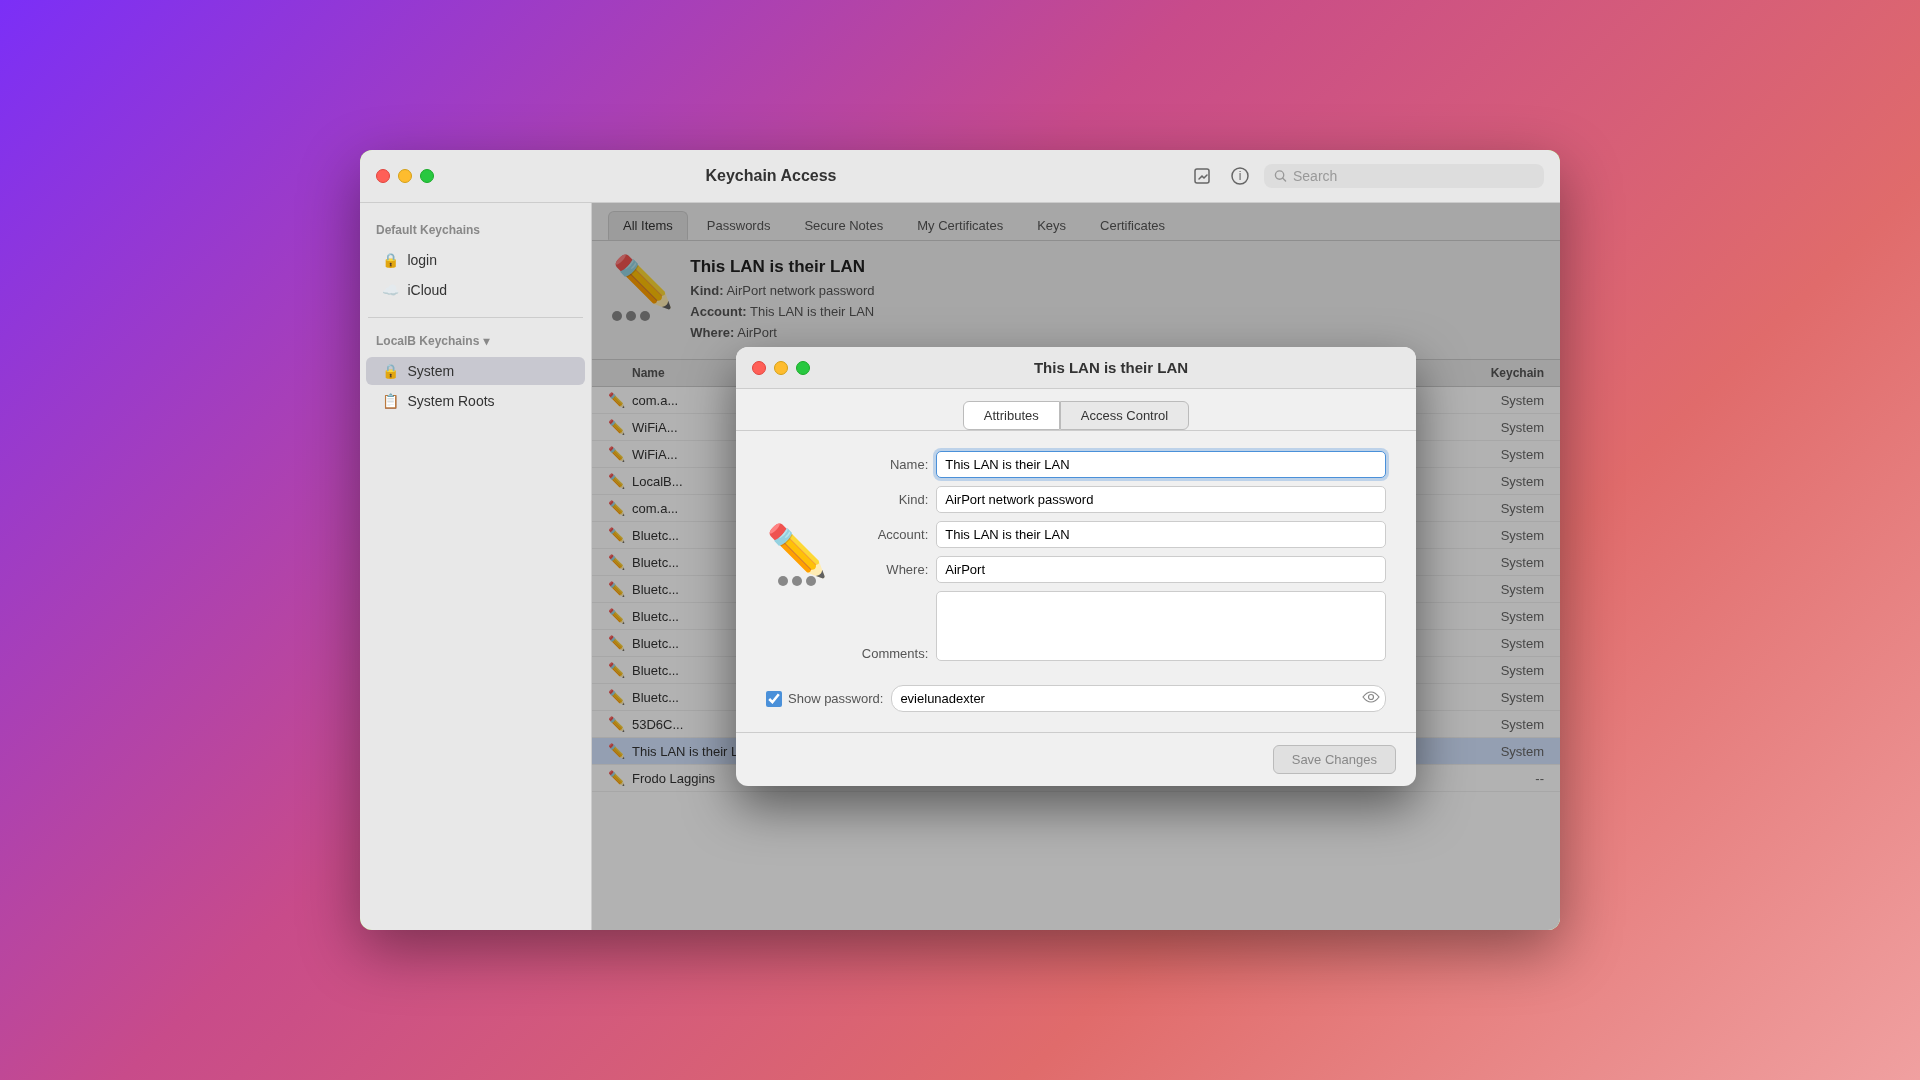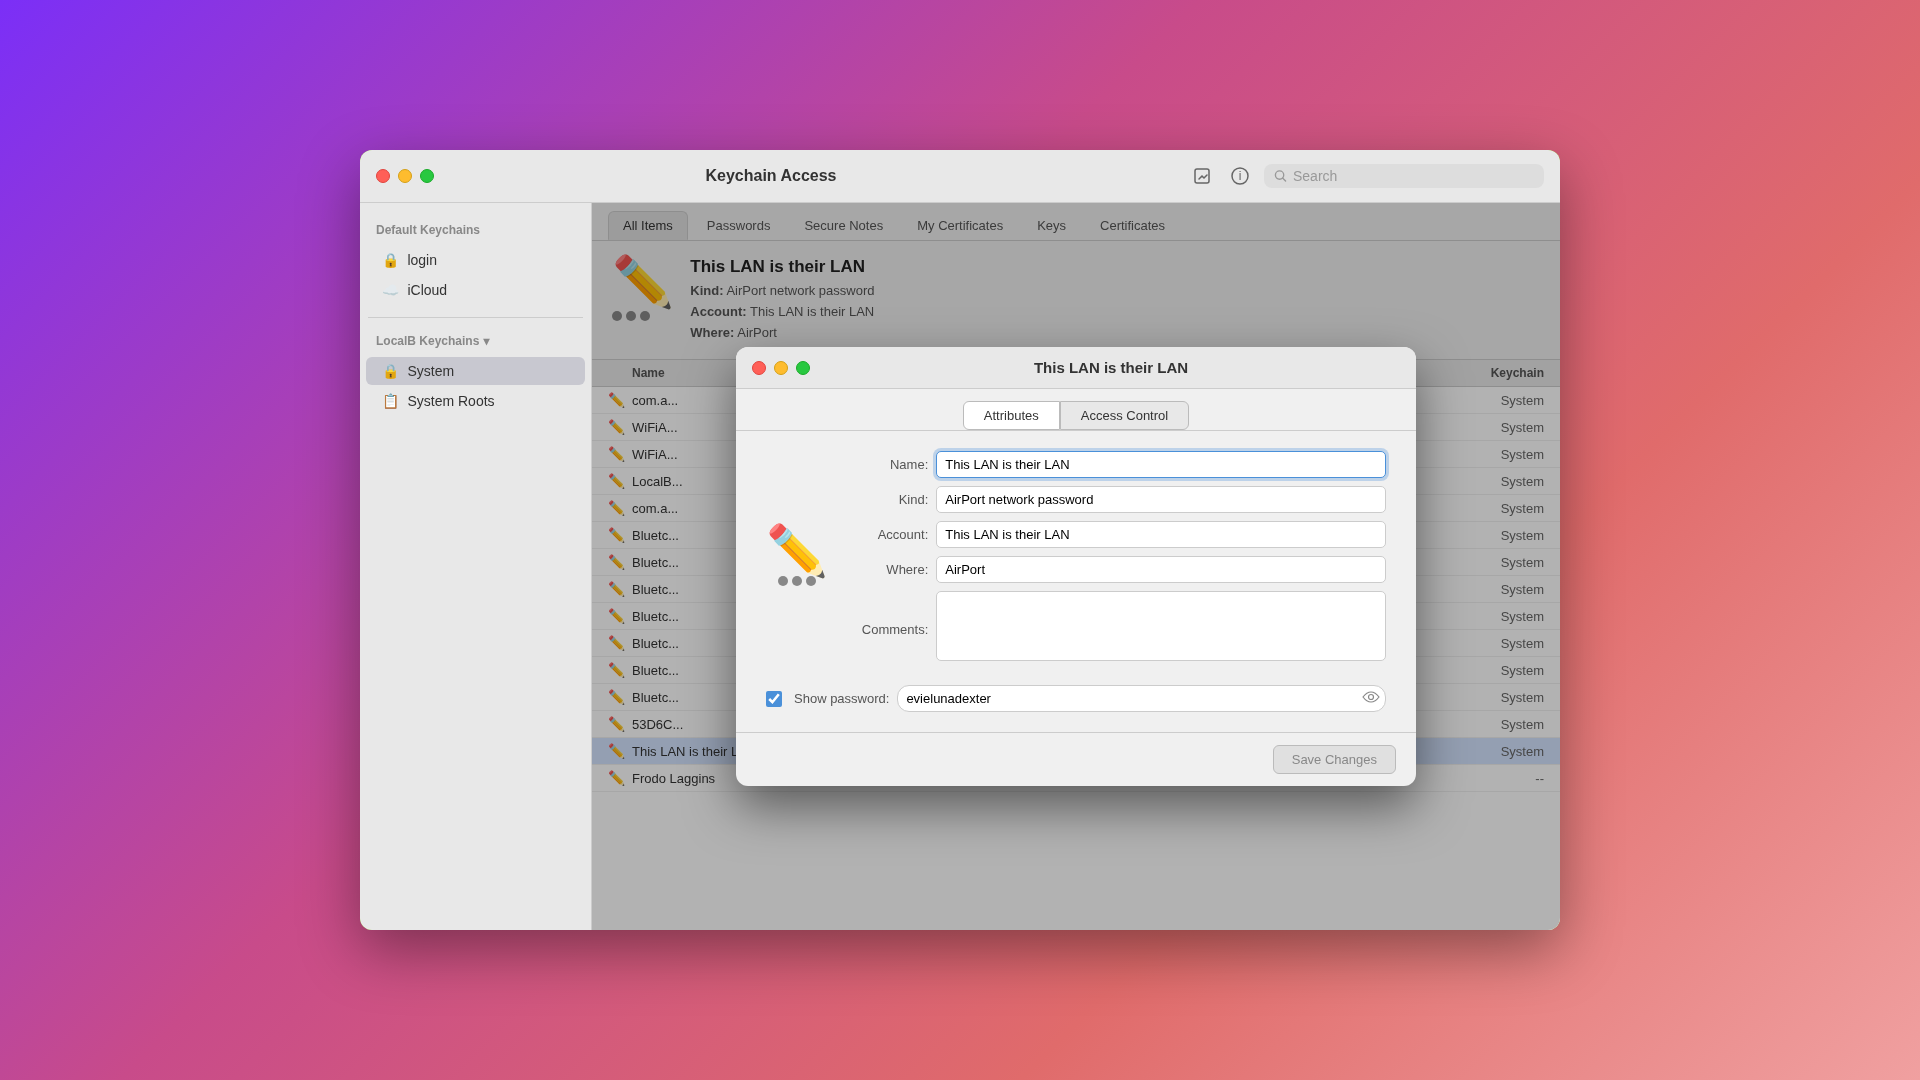--- a/index.html
+++ b/index.html
@@ -344,21 +344,21 @@
     }
     .password-row {
       display: flex;
       align-items: center;
       gap: 8px;
       margin-top: 8px;
     }
     .checkbox-area {
       display: flex;
       align-items: center;
-      gap: 12px;
+      gap: 6px;
     }
     .checkbox {
       width: 16px;
       height: 16px;
       accent-color: #4a90d9;
     }
     .password-input-wrap {
       flex: 1;
       position: relative;
     }
@@ -659,21 +659,21 @@
                   <input class="form-input" type="text" value="AirPort network password" style="">
                 </div>
                 <div class="form-row">
                   <label class="form-label">Account:</label>
                   <input class="form-input" type="text" value="This LAN is their LAN" style="">
                 </div>
                 <div class="form-row">
                   <label class="form-label">Where:</label>
                   <input class="form-input" type="text" value="AirPort" style="">
                 </div>
-                <div class="form-row" style="align-items:center;">
+                <div class="form-row" style="align-items:flex-end;">
                   <label class="form-label" style="margin-top:6px;">Comments:</label>
                   <textarea class="form-input textarea" style=""></textarea>
                 </div>
               </div>
             </div>
             <div class="password-row">
               <div class="checkbox-area">
                 <input type="checkbox" class="checkbox" checked="" style="">
                 <label class="form-label" style="width:auto; text-align:left;">Show password:</label>
               </div>

